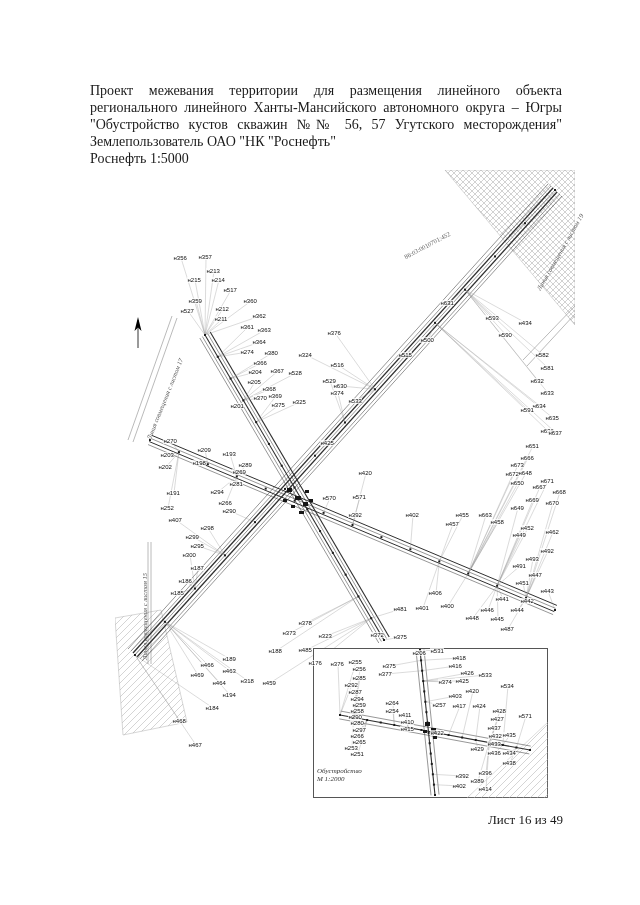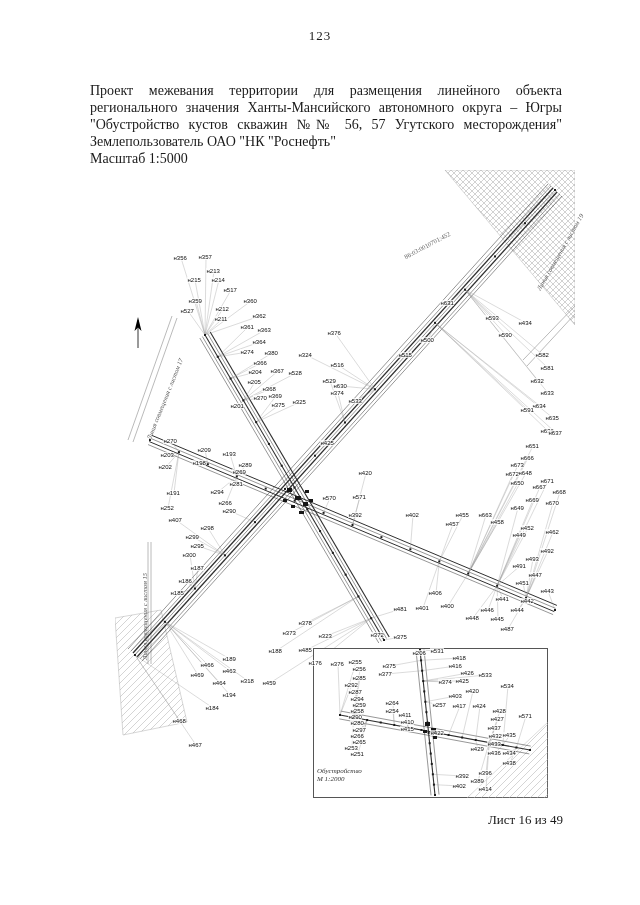--- a/index.html
+++ b/index.html
@@ -41,28 +41,27 @@
   .caption{position:absolute;left:202px;top:597px;font:italic 7px "Liberation Serif",serif;
            color:#333;z-index:7;line-height:8px;}
 
   #footer{position:absolute;left:0;top:812px;width:563px;text-align:right;font-size:13px;}
 </style>
 </head>
 <body>
 
 <div class="page">
 
-  <div id="page-num">123</div>
 
   <div id="header">
     <div class="just">Проект межевания территории для размещения линейного объекта</div>
-    <div class="just">регионального значения Ханты-Мансийского автономного округа – Югры</div>
+    <div class="just">регионального линейного Ханты-Мансийского автономного округа – Югры</div>
     <div class="just">"Обустройство кустов скважин №№ 56, 57 Угутского месторождения"</div>
     <div>Землепользователь ОАО "НК "Роснефть"</div>
-    <div>Масштаб 1:5000</div>
+    <div>Роснефть 1:5000</div>
   </div>
 
   <div id="map">
 
     <svg id="svg-main" width="460" height="635" viewBox="0 0 460 635">
       <defs>
         <pattern id="hx" width="7" height="7" patternUnits="userSpaceOnUse">
           <path d="M0 7 L7 0" stroke="#aaa" stroke-width="0.5"></path>
         </pattern>
         <pattern id="hc" width="6" height="6" patternUnits="userSpaceOnUse">

